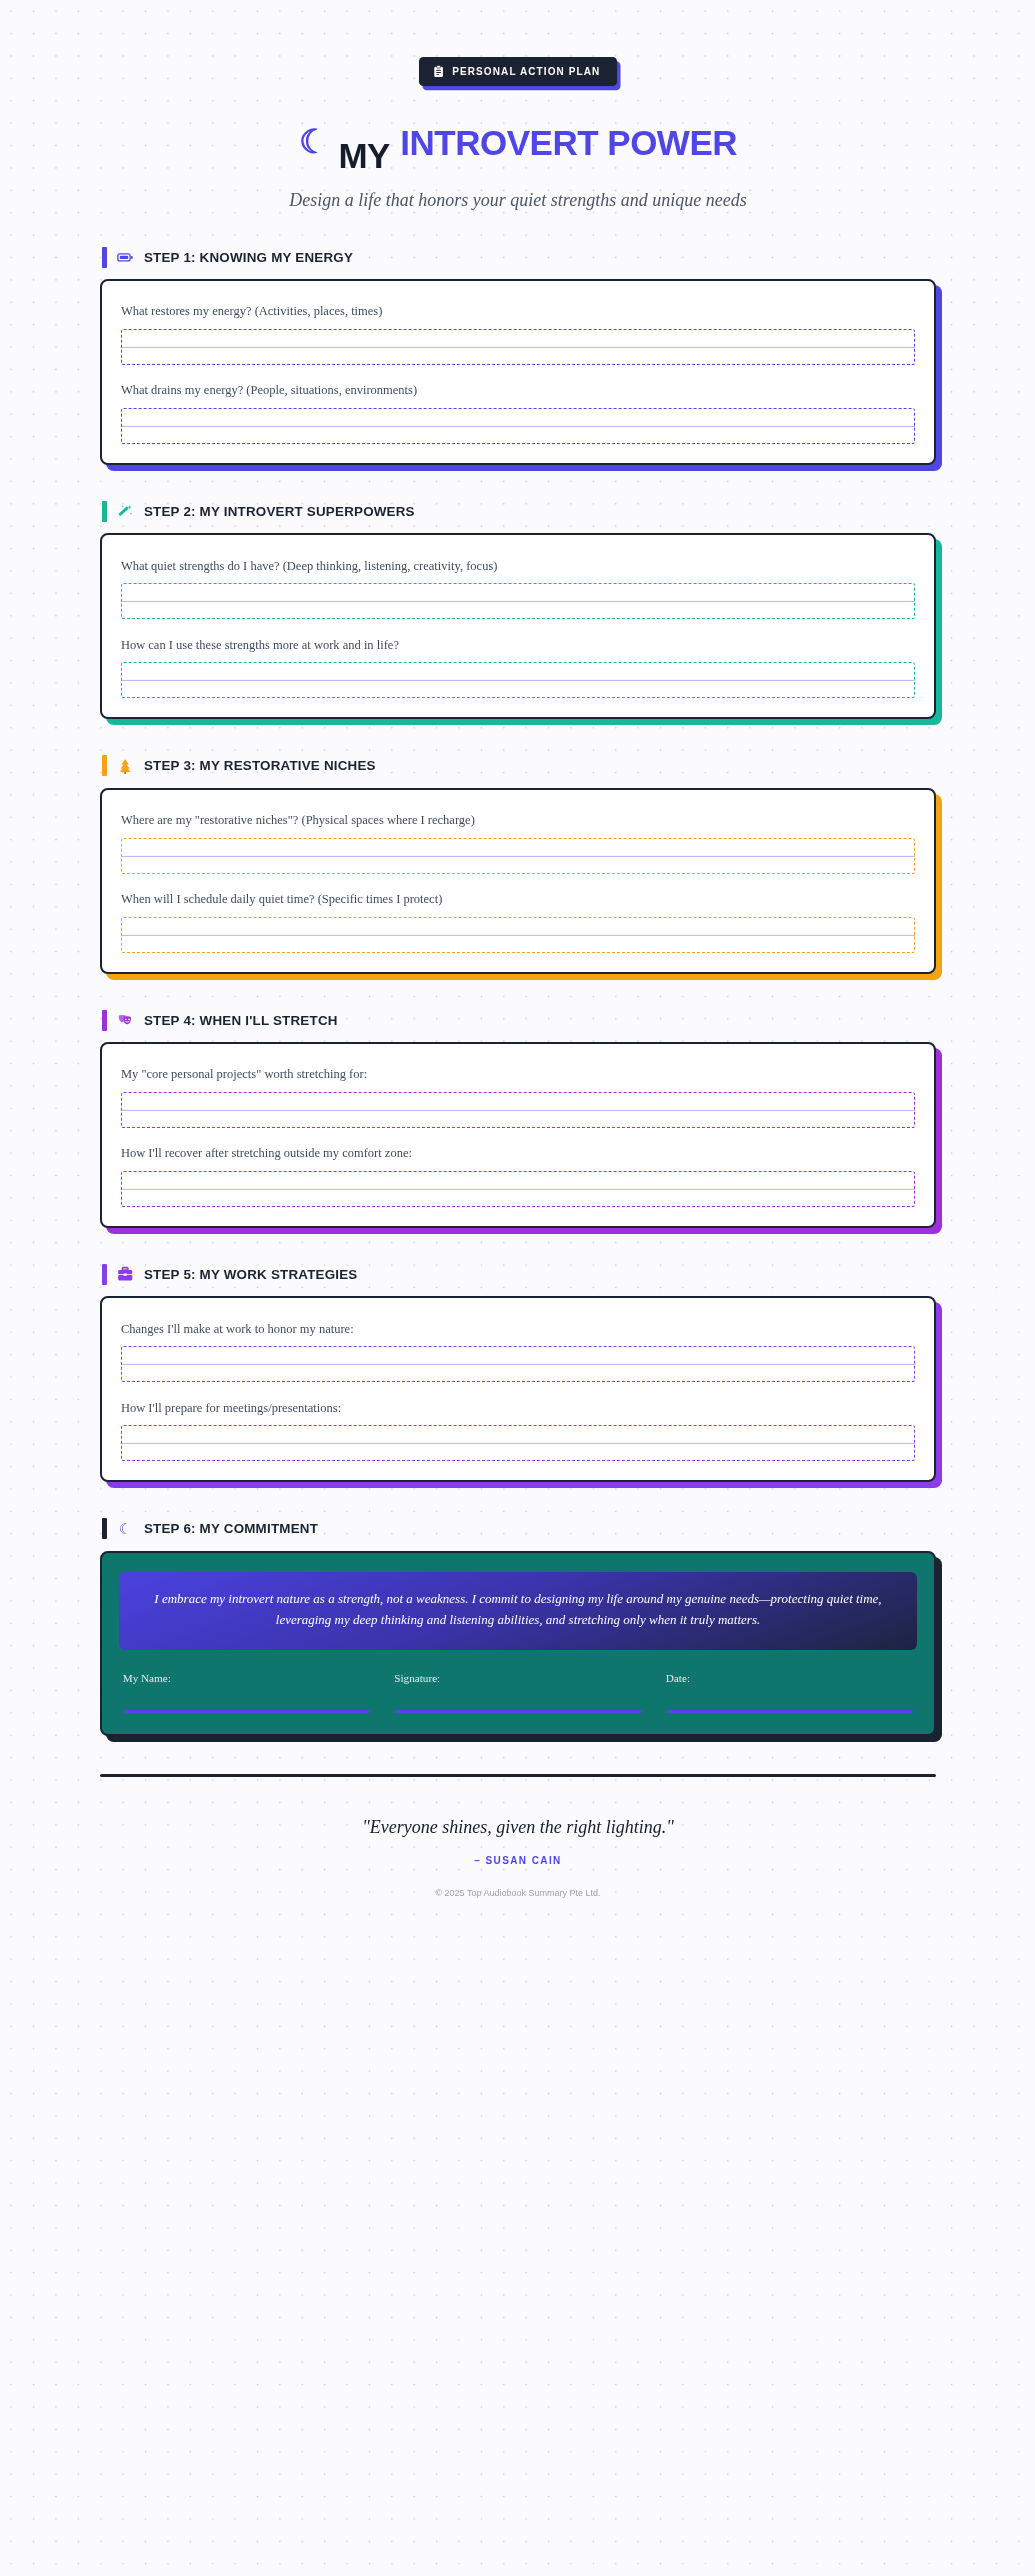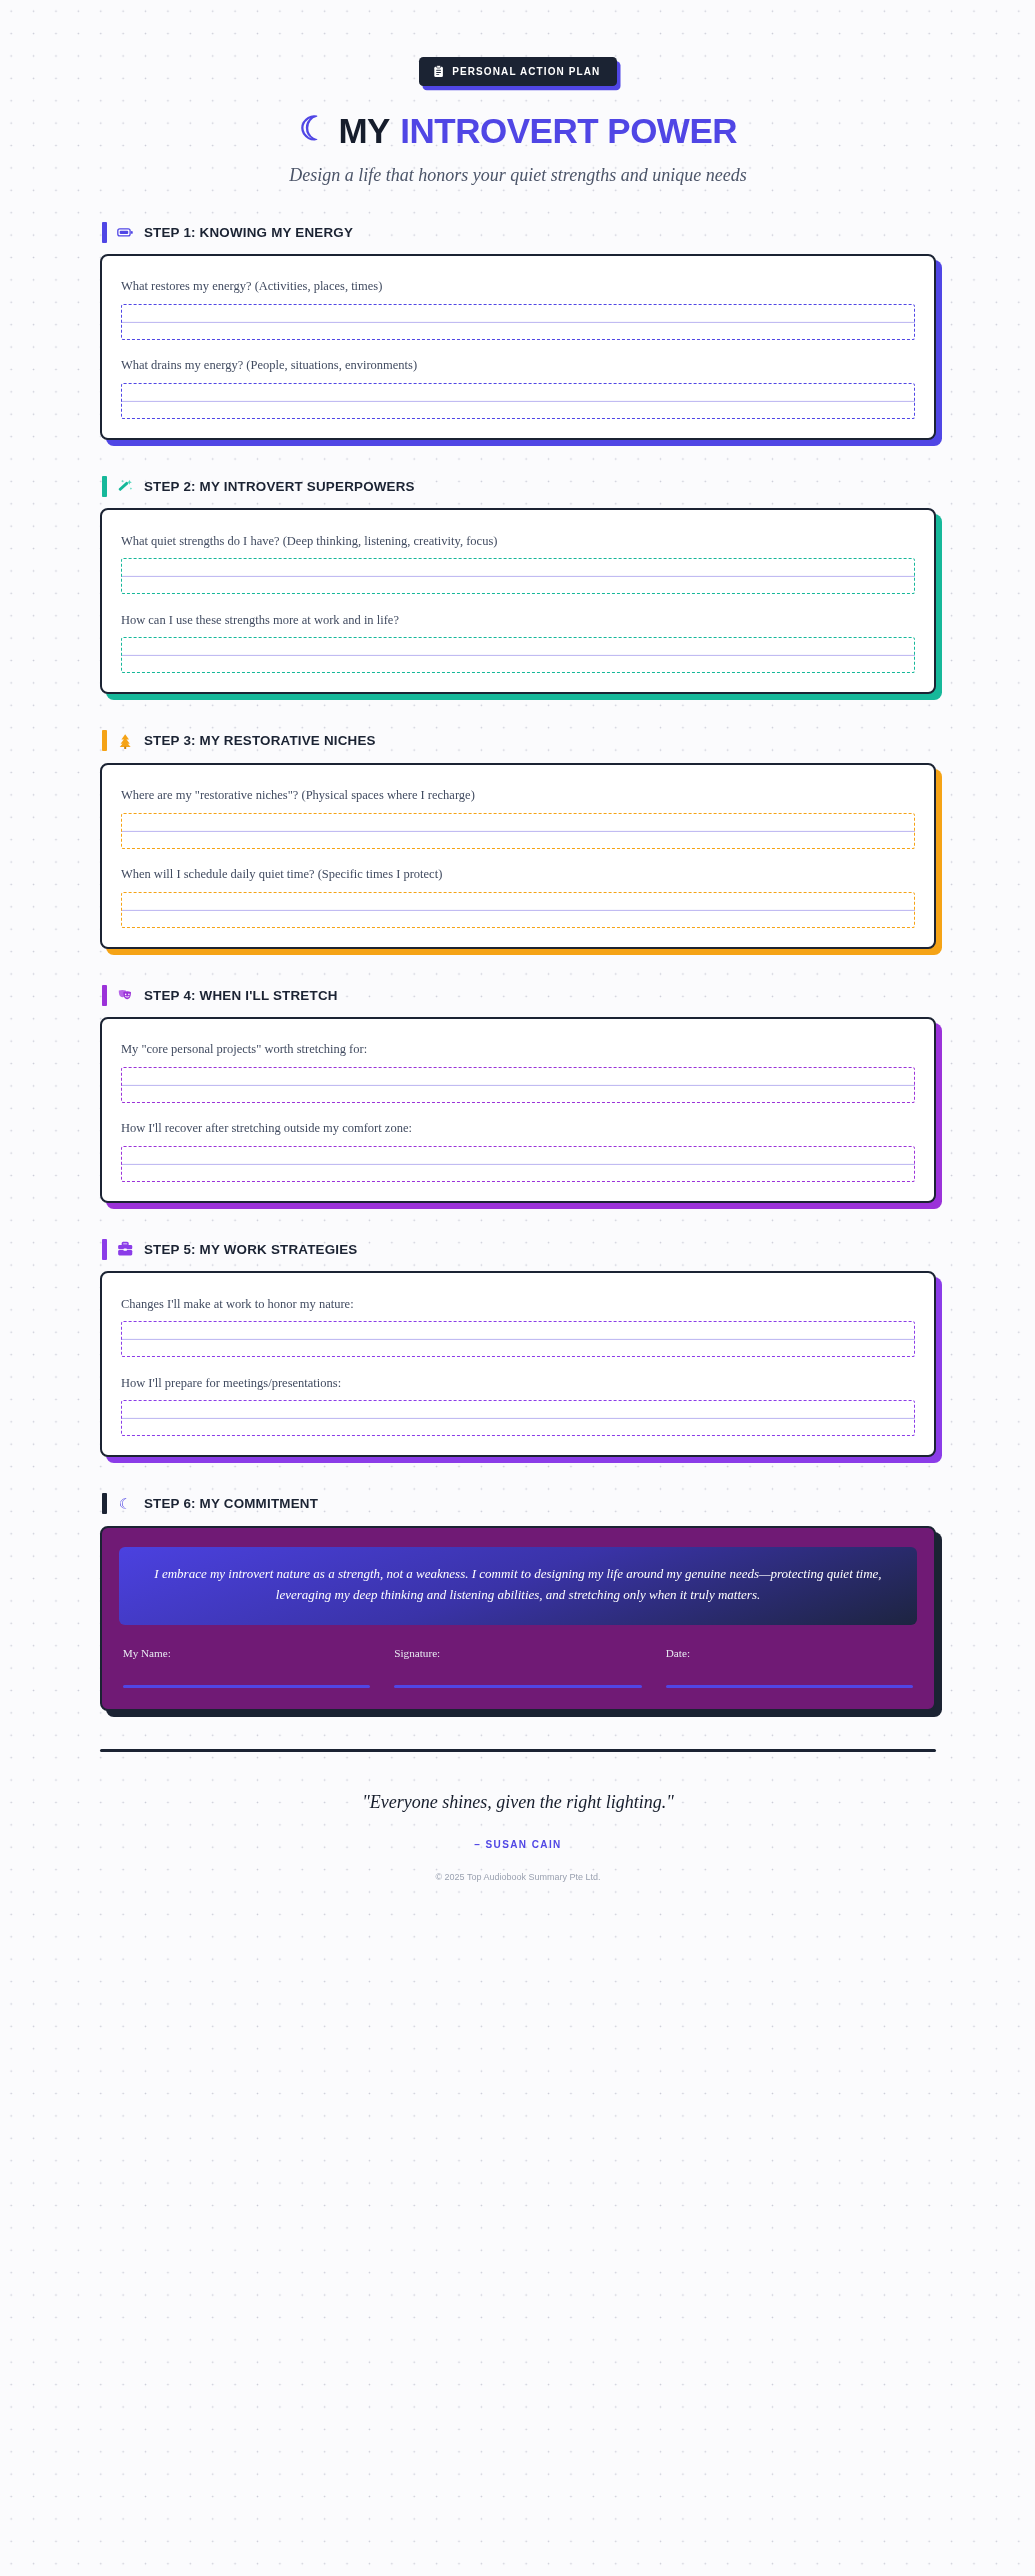--- a/index.html
+++ b/index.html
@@ -46,21 +46,21 @@
     font-size: 35px;
     font-weight: bold;
     letter-spacing: -0.5px;
     display: flex;
     align-items: center;
     justify-content: center;
     gap: 10.4px;
     white-space: nowrap;
   }
   .title .moon { color: #5046e5; font-size: 33px; line-height: 1; position: relative; top: -1.7px; }
-  .title .t-dark { color: #161d2c; }
+  .title .t-dark { color: #161d2c; margin-top: 25px; }
   .title .t-accent { color: #5046e5; }
 
   .subtitle {
     margin-top: 14px;
     font-family: "Liberation Serif", serif;
     font-style: italic;
     font-size: 18px;
     color: #4b5468;
   }
 
@@ -113,21 +113,21 @@
       transparent 0px,
       transparent 16.4px,
       #b9b3f0 16.4px,
       #b9b3f0 17.3px
     );
     background-position: 0 0.9px;
   }
 
   
   .card-dark {
-    background: #701a75;
+    background: #0f766e;
     border: 2.2px solid #1b2333;
     border-radius: 7.8px;
     padding: 19px 17.3px 21px 17.3px;
   }
 
   .pledge {
     background: linear-gradient(160deg, #4b41e0 0%, #3a33a8 48%, #1d2440 100%);
     border-radius: 6px;
     padding: 17.3px 24px 19px 24px;
     color: #ffffff;
@@ -161,21 +161,21 @@
     border-radius: 1.7px;
     margin-bottom: 40px;
   }
   .quote {
     font-family: "Liberation Serif", serif;
     font-style: italic;
     font-size: 18px;
     color: #161d2c;
   }
   .quote-author {
-    margin-top: 26px;
+    margin-top: 17px;
     font-size: 10px;
     font-weight: bold;
     letter-spacing: 1.4px;
     color: #5046e5;
   }
   .copyright {
     margin-top: 21.6px;
     font-size: 9px;
     color: #9aa1b0;
   }

